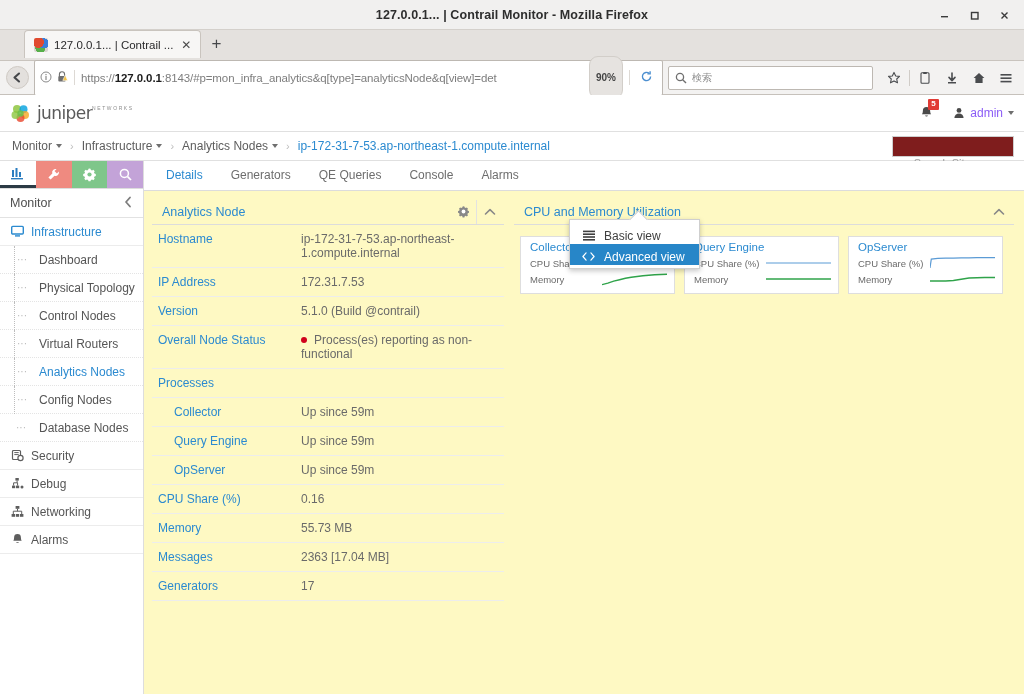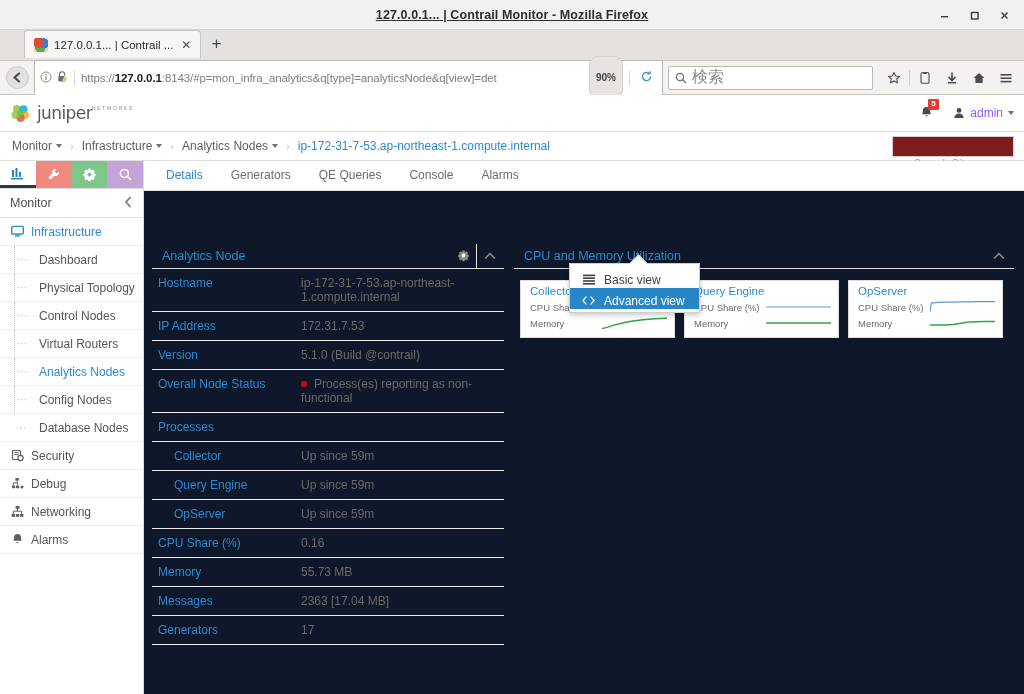--- a/index.html
+++ b/index.html
@@ -10,21 +10,21 @@
   }
 
   
   .ff-titlebar {
     height: 30px; background: #f1f0ef;
     border-bottom: 1px solid #d4d0cb;
     display: flex; align-items: center; position: relative;
   }
   .ff-title {
     flex: 1; text-align: center; font-size: 12.5px; color: #2e2e2e;
-    font-weight: bold; letter-spacing: .1px; text-decoration: underline;
+    font-weight: bold; letter-spacing: .1px;
   }
   .win-btns { position: absolute; right: 6px; top: 0; height: 30px;
     display: flex; align-items: center; gap: 2px; }
   .win-btn { width: 28px; height: 24px; display: flex; align-items: center;
     justify-content: center; font-size: 12px; color: #3b3b3b; }
   .win-btn svg { display: block; }
 
   .ff-tabstrip {
     height: 31px; background: #e4e1de; display: flex; 
     padding-left: 24px; border-bottom: 1px solid #c9c4be;
@@ -73,21 +73,21 @@
   .url-text b { color: #1c1c1c; font-weight: bold; }
   .zoom-pill {
     font-size: 10px; color: #444; background: #e6e3e0; border: 1px solid #d2cec9;
     border-radius: 9px; padding: 15px 6px; font-weight: bold;
   }
   .url-reload { color: #4c4c4c; font-size: 14px; padding: 0 4px; }
   .searchbar {
     width: 205px; height: 24px; background: #fff; border: 1px solid #bdb8b2;
     border-radius: 2px; display: flex; align-items: center; padding: 0 6px; gap: 5px;
   }
-  .search-ph { font-size: 16px; color: #8b8b8b; }
+  .search-ph { font-size: 10px; color: #8b8b8b; }
   .nav-icons { display: flex; align-items: center; gap: 3px; padding-left: 4px; }
   .nav-ico { width: 24px; height: 24px; display: flex; align-items: center;
     justify-content: center; color: #4a4c4f; }
   .nav-divider { width: 1px; height: 16px; background: #d0ccc7; }
 
   
   .app { height: 599px; background: #fff; display: flex; flex-direction: column; }
   .app-header {
     height: 37px; border-bottom: 1px solid #e0e0e0; display: flex;
     align-items: center; padding: 0 10px; background: #fff;
@@ -138,21 +138,21 @@
   }
   .sb-sub .tree { width: 22px; color: #b9b9b9; font-size: 10px;
     border-left: 1px dotted #bdbdbd; margin-left: 6px; padding-left: 2px;
     height: 28px; display: flex; align-items: center; }
   .sb-sub.active .lbl { color: #2b8ad0; }
   .sb-sub .lbl { padding-left: 3px; }
   .sb-sub.last .tree { border-left: none; }
 
   
   .main { flex: 1; display: flex; flex-direction: column; min-width: 0;
-    background: #0f172a; gap: 44px; }
+    background: #fef9c3; }
   .tabs { height: 30px; display: flex; align-items: center; gap: 0;
     border-bottom: 1px solid #dcdcdc; padding: 0 0 0 8px; background: #fff; }
   .tab-item { padding: 0 14px; font-size: 12px; color: #6d6d6d; line-height: 29px; }
   .tab-item.active { color: #2b8ad0; }
   .panes { flex: 1; display: flex; padding: 8px 10px 0 8px; gap: 10px;
     position: relative; min-height: 0; }
   .pane-left { width: 352px; }
   .pane-right { flex: 1; }
   .pane-head {
     display: flex; align-items: center; border-bottom: 1px solid #dcdcdc;

